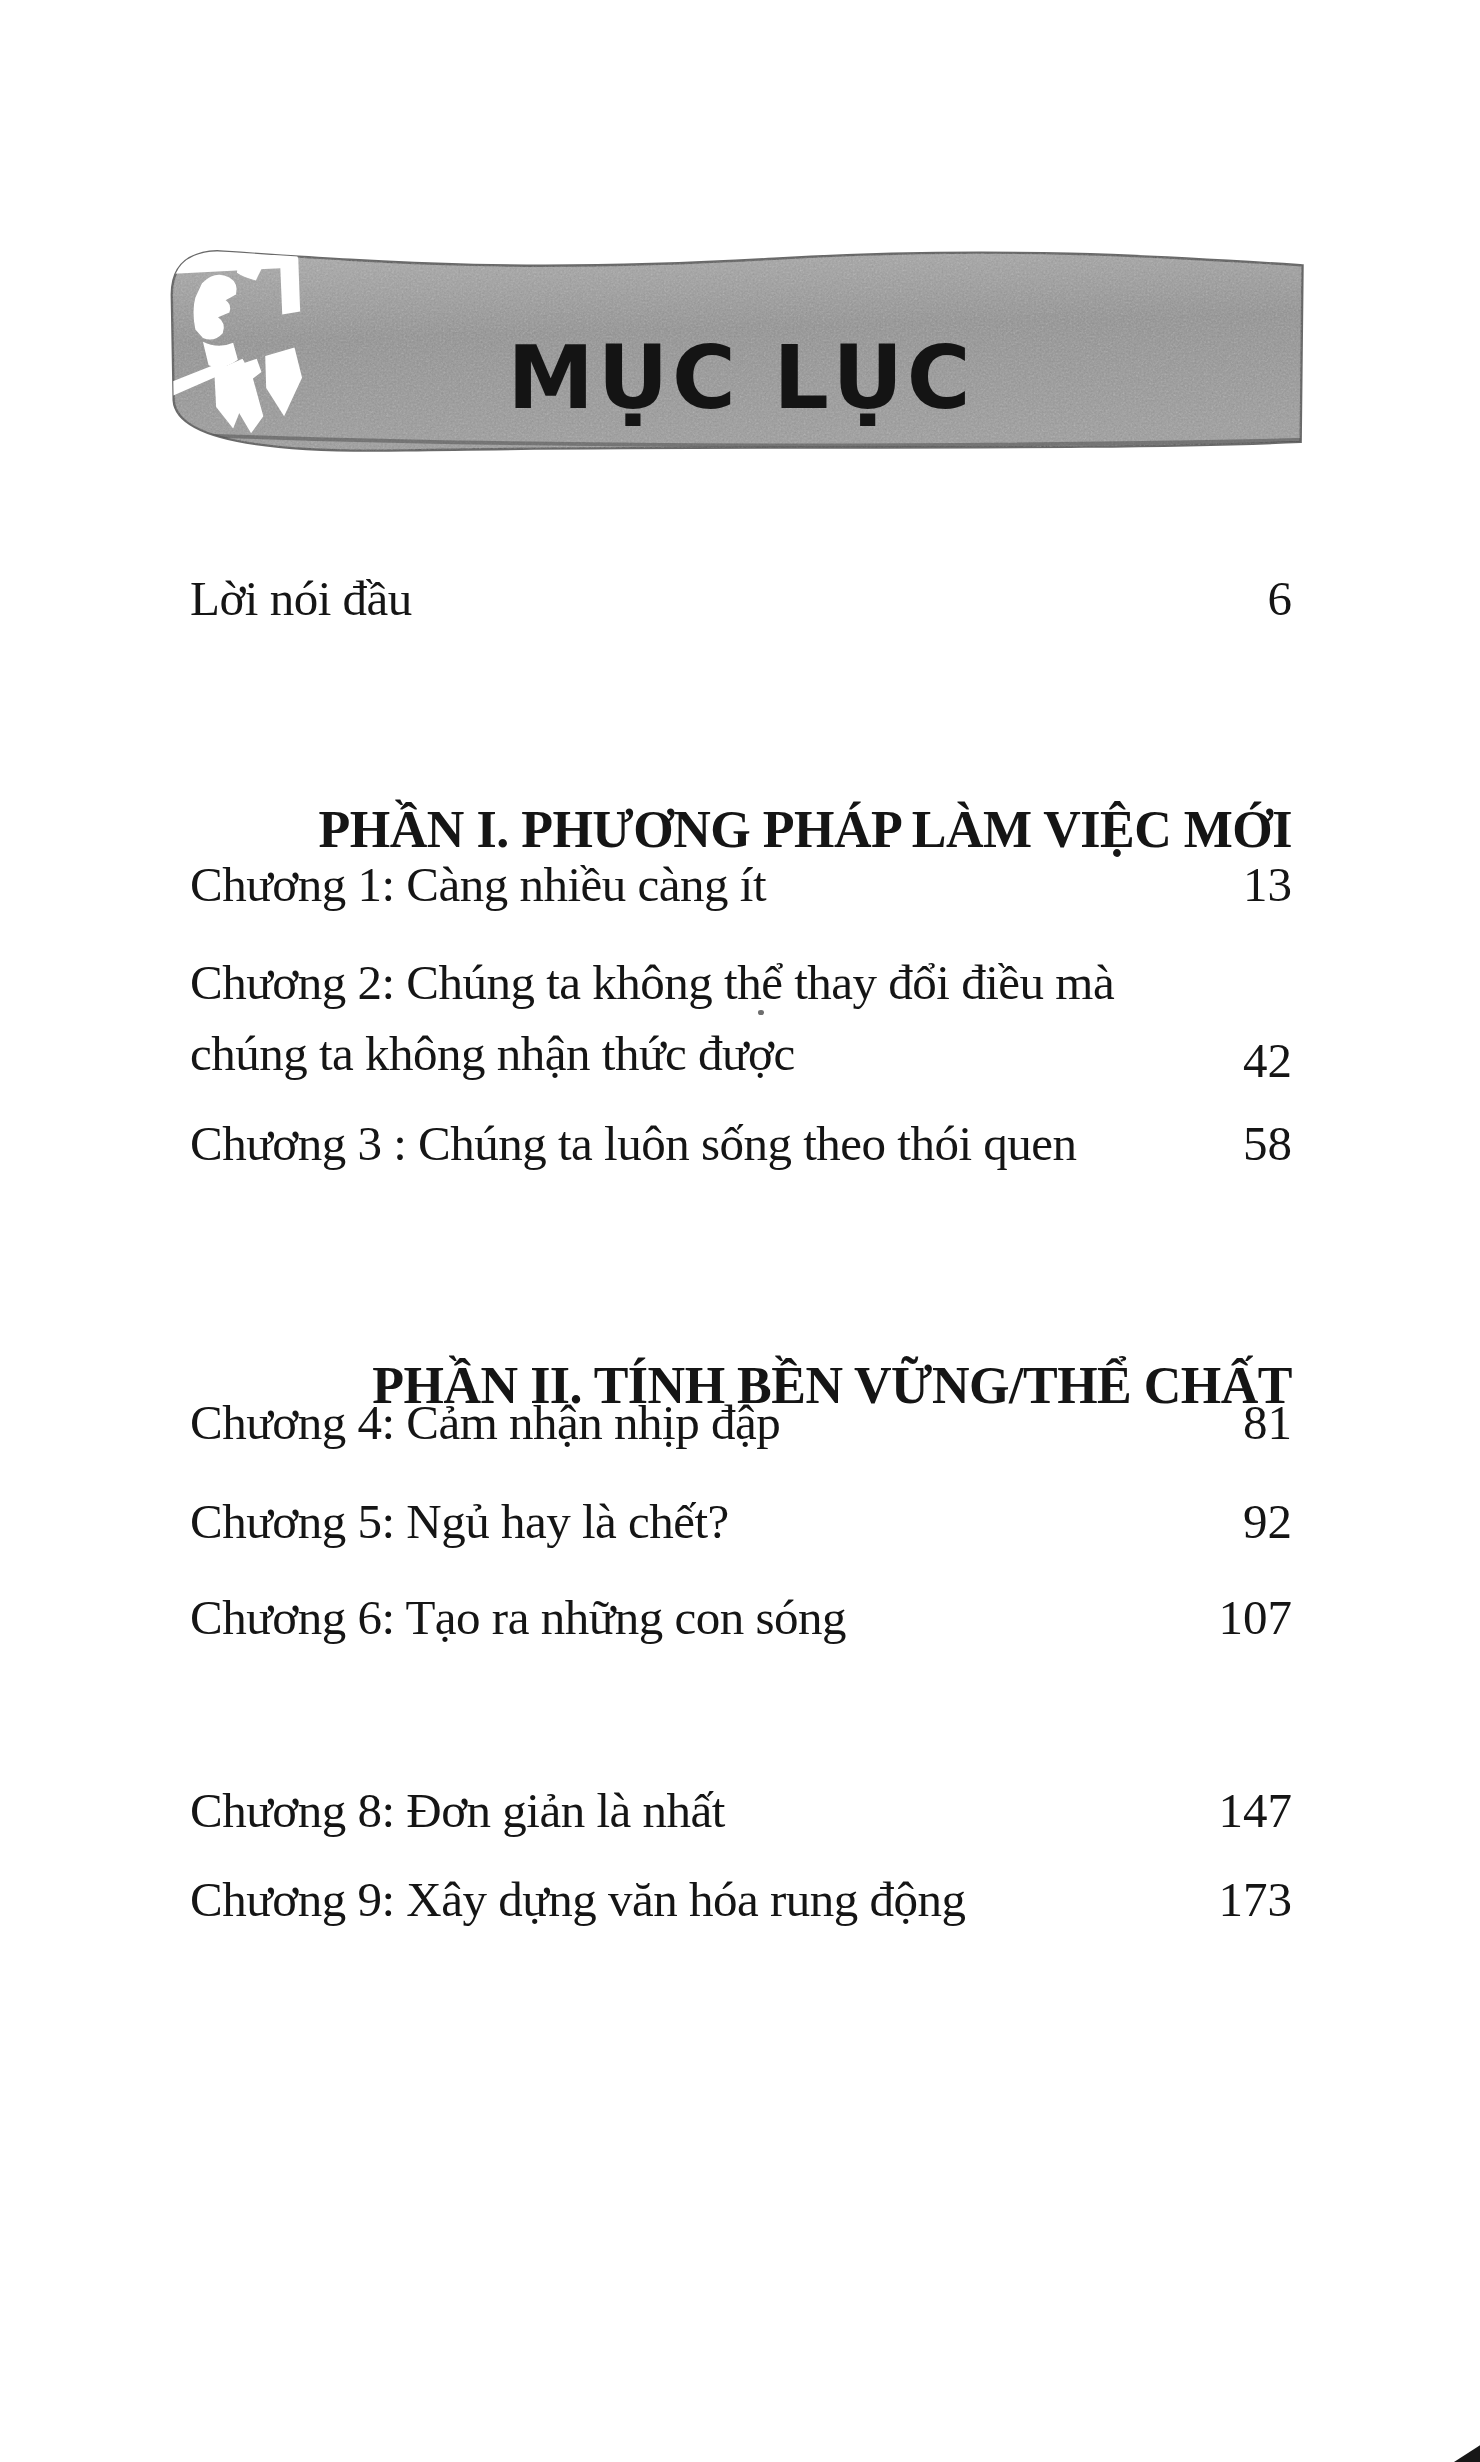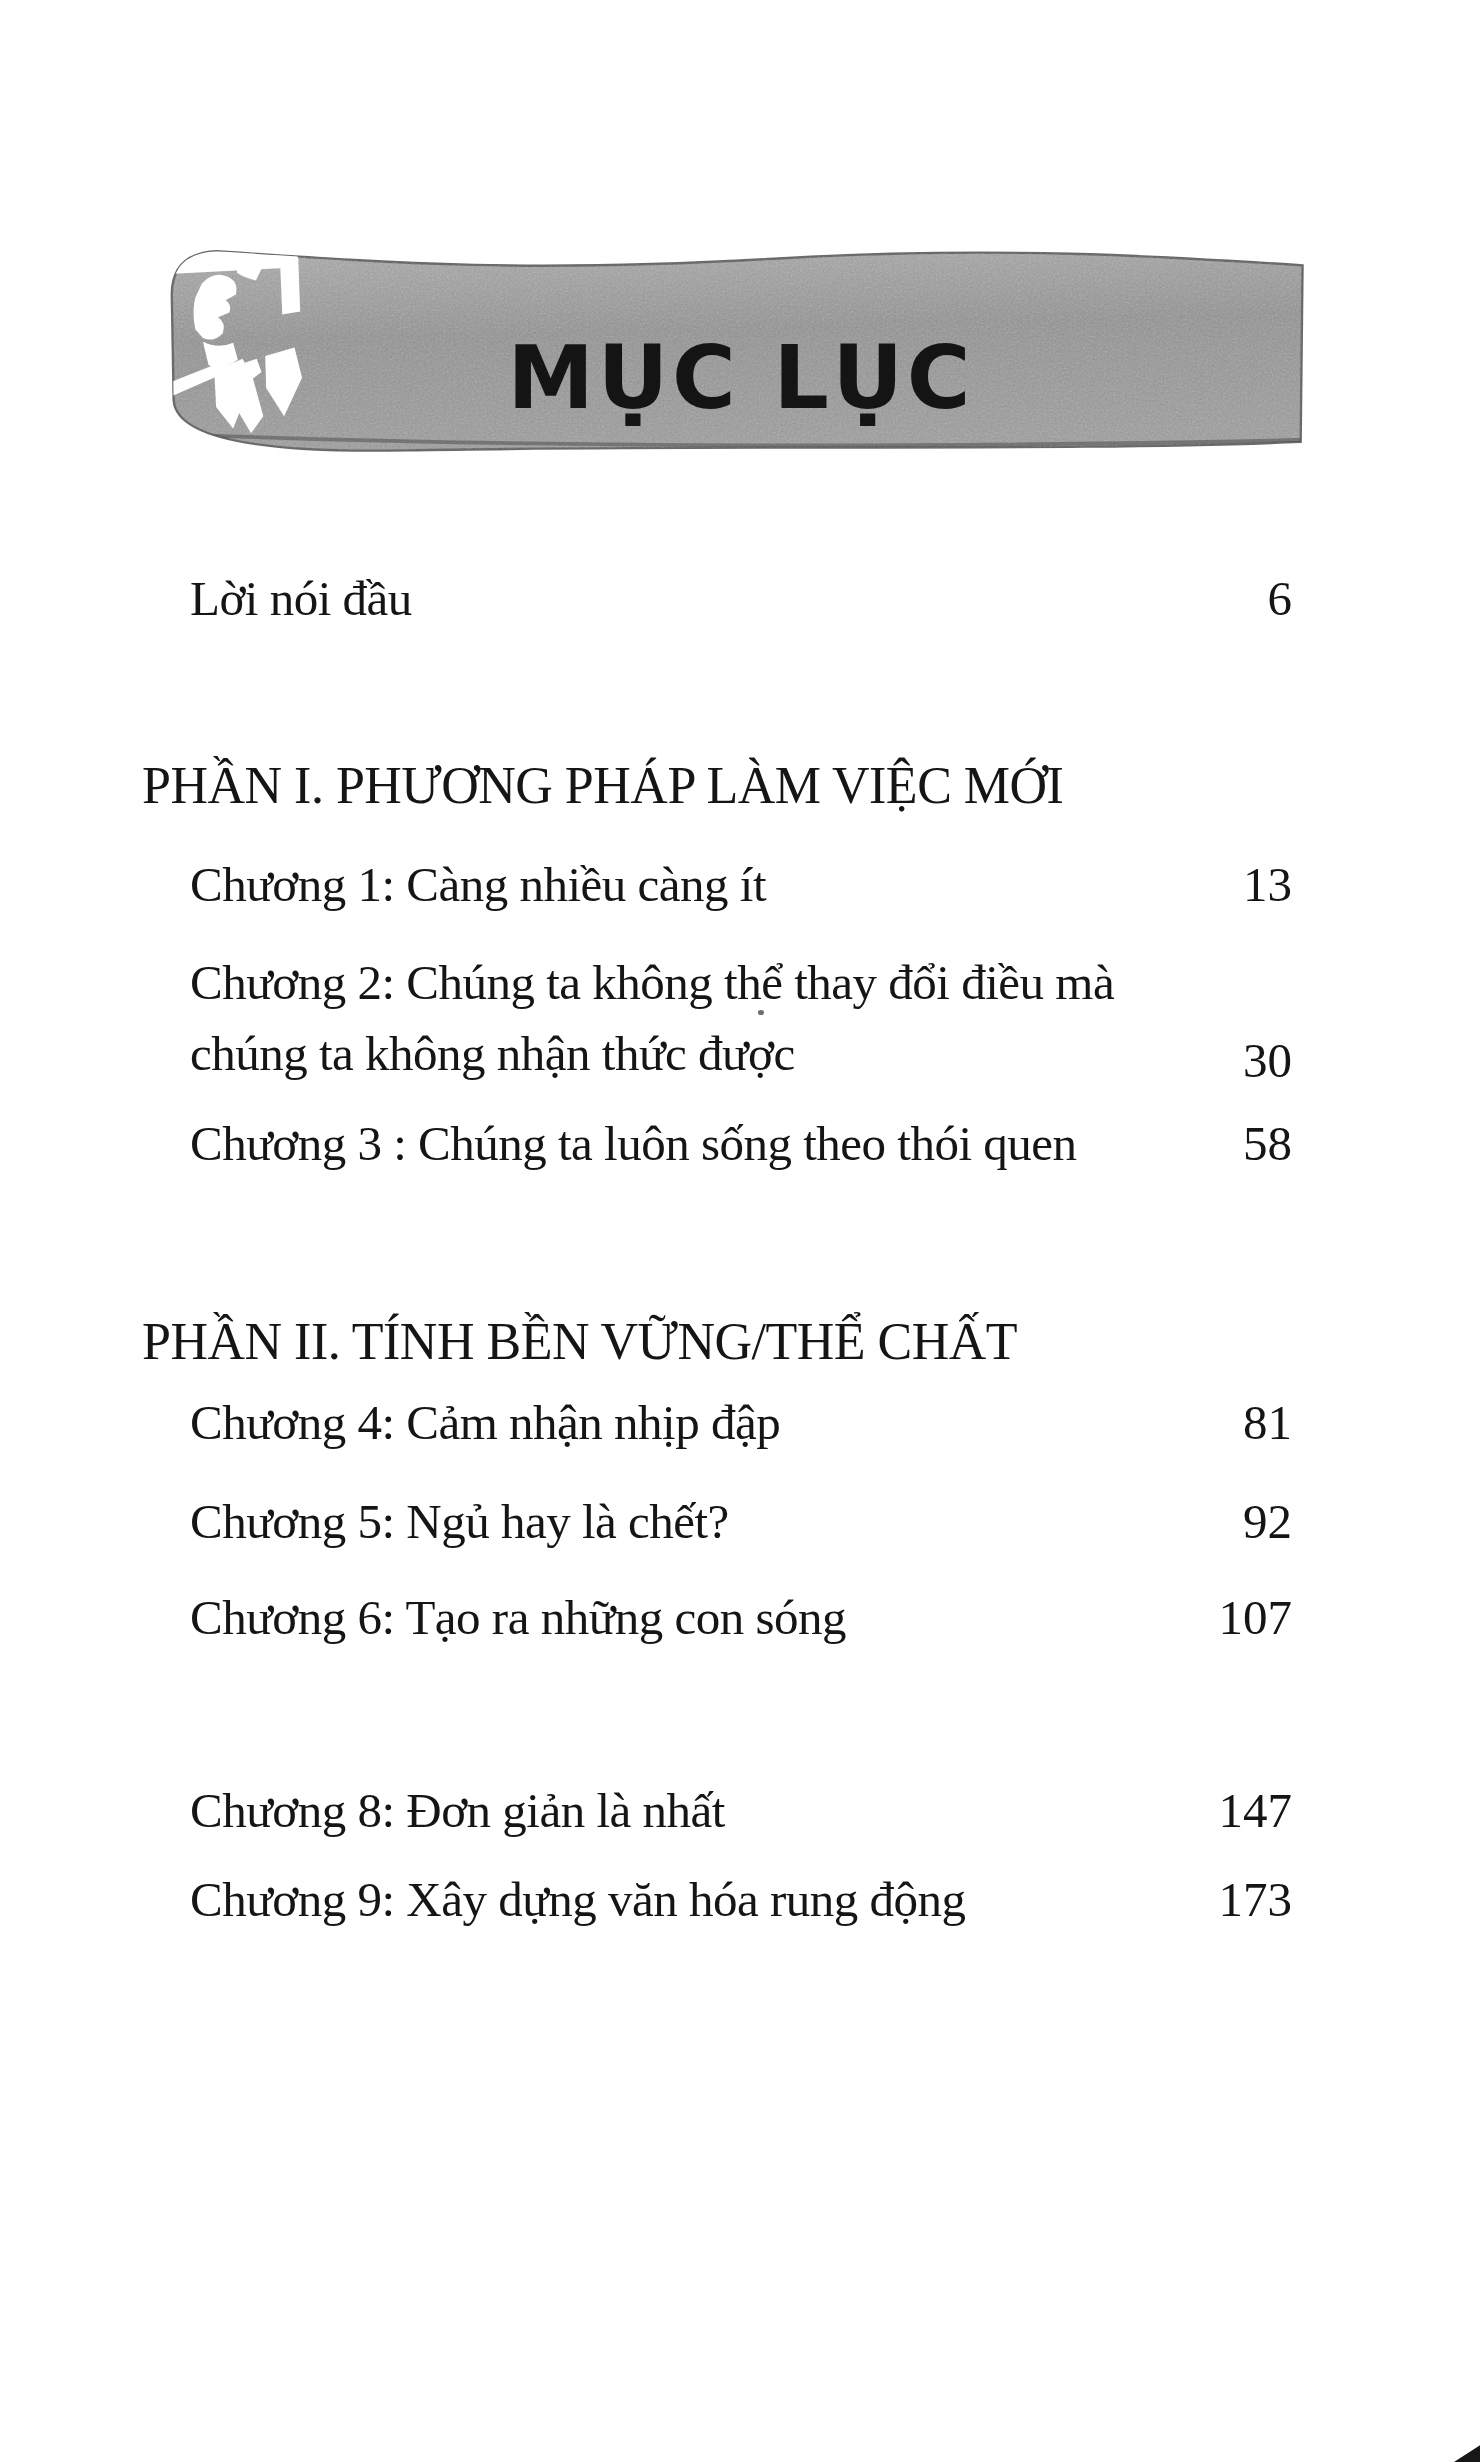--- a/index.html
+++ b/index.html
@@ -36,25 +36,26 @@
   .row.two-line { line-height: 1.45; gap: 8px; }
   .row .num {
     font-size: 49px;
     line-height: 1.15;
     text-align: right;
   }
   .heading {
     position: absolute;
     left: 142px;
     width: 1150px;
-    text-align: left;
-    font-weight: normal;
+    text-align: right;
+    font-weight: bold;
     font-size: 52px;
     line-height: 1.15;
     letter-spacing: -0.5px;
+    margin-top: 44px;
   }
 
   
   .scan-speck {
     position: absolute;
     left: 758px; top: 1010px;
     width: 5.7px; height: 4.7px;
     border-radius: 50%;
     background: #4a4a4a;
     opacity: 0.8;
@@ -125,21 +126,21 @@
   <div class="heading" style="top:756px">PHẦN I. PHƯƠNG PHÁP LÀM VIỆC MỚI</div>
 
   <div class="row" style="top:857px">
     <span class="label">Chương 1: Càng nhiều càng ít</span>
     <span class="num">13</span>
   </div>
 
   <div class="row two-line" style="top:947px">
     <span class="label">Chương 2: Chúng ta không thể thay đổi điều mà
 chúng ta không nhận thức được</span>
-    <span class="num">30</span>
+    <span class="num">42</span>
   </div>
 
   <div class="row" style="top:1116px">
     <span class="label">Chương 3 : Chúng ta luôn sống theo thói quen</span>
     <span class="num">58</span>
   </div>
 
   <div class="heading" style="top:1312px">PHẦN II. TÍNH BỀN VỮNG/THỂ CHẤT</div>
 
   <div class="row" style="top:1395px">

